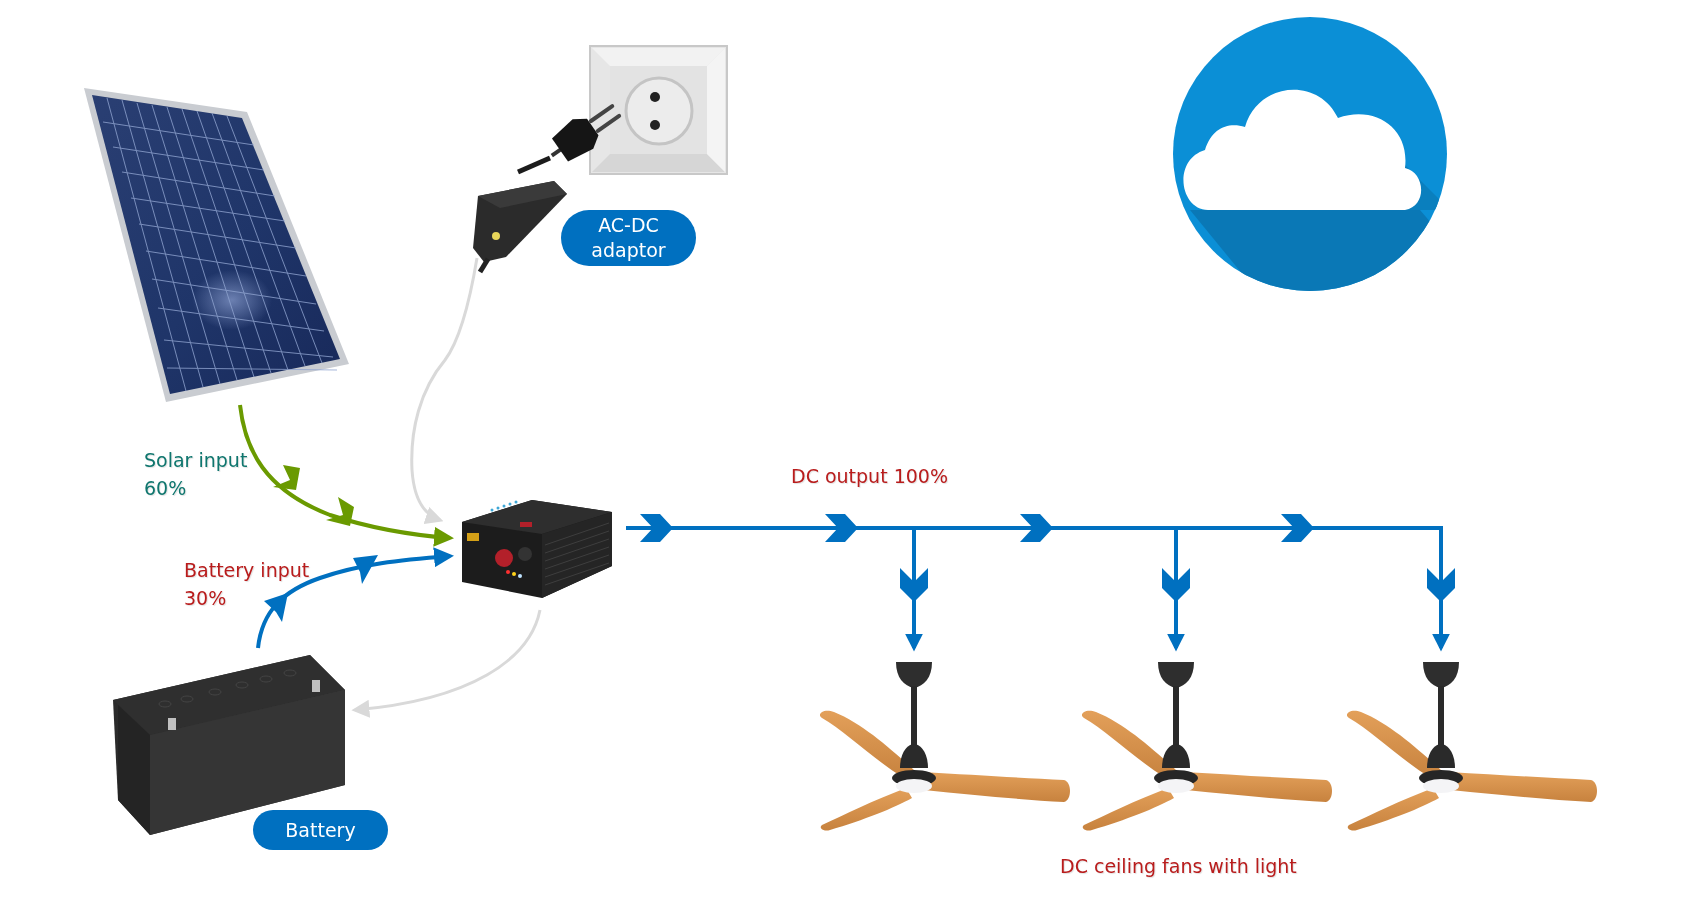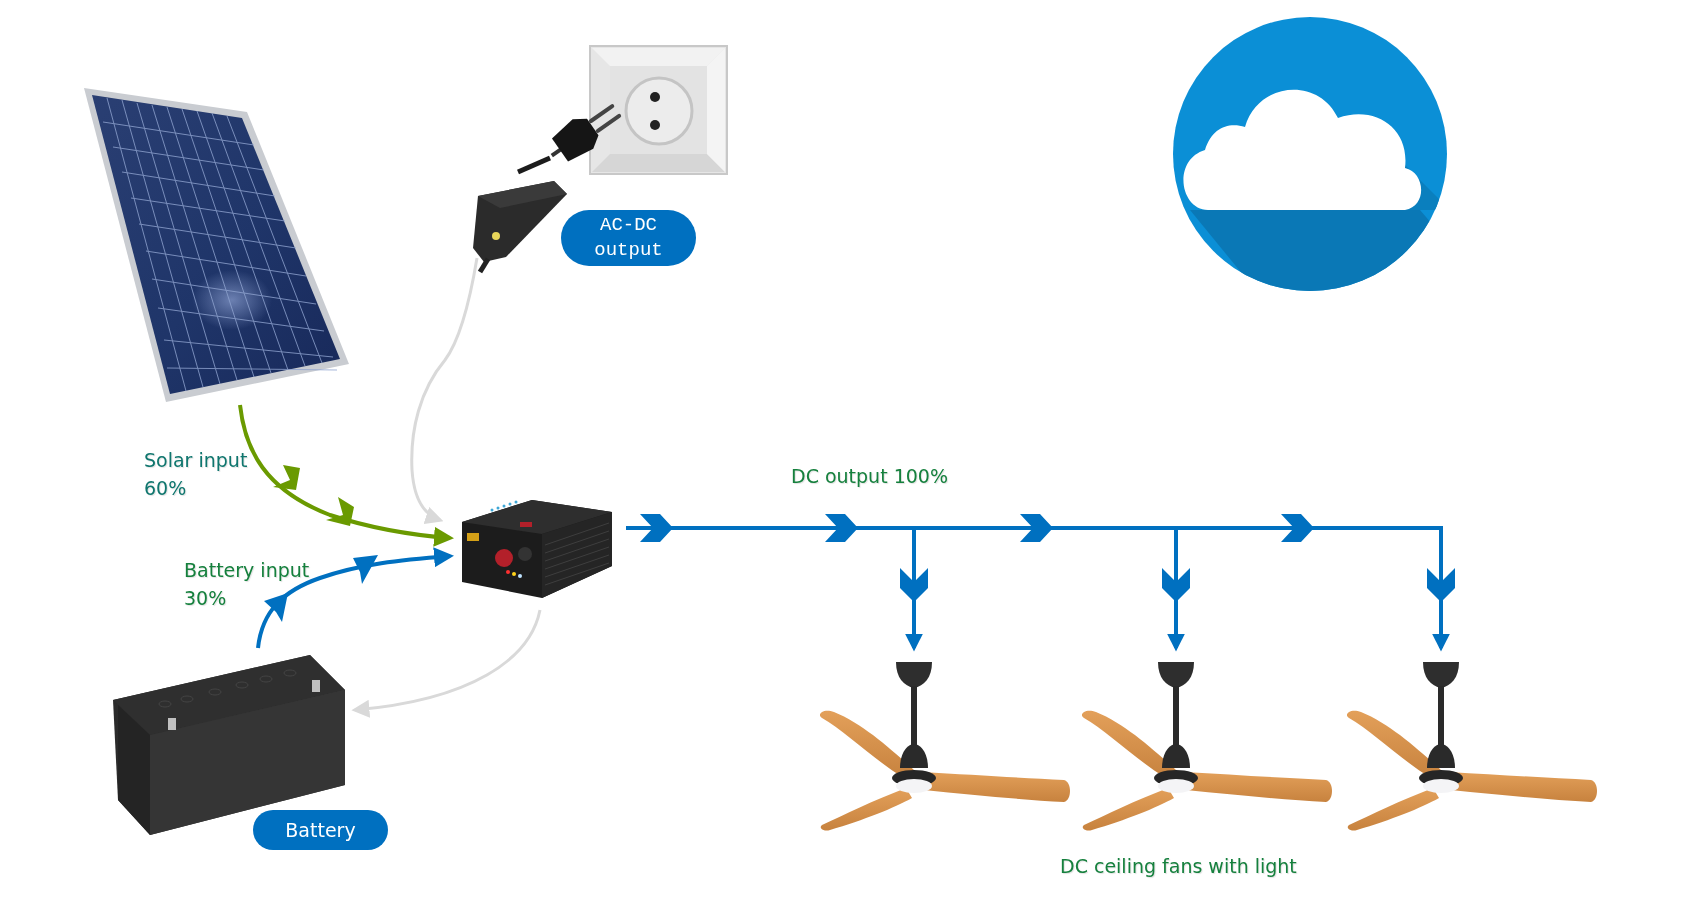--- a/index.html
+++ b/index.html
@@ -5,22 +5,22 @@
     html, body { margin: 0; padding: 0; background: #ffffff; }
     body { width: 1693px; height: 924px; position: relative; overflow: hidden; font-family: "DejaVu Sans", "Liberation Sans", sans-serif; }
     #stage { position: absolute; left: 0; top: 0; width: 1693px; height: 924px; }
     .pill {
       position: absolute; background: #0070c0; color: #ffffff; border-radius: 28px;
       display: flex; align-items: center; justify-content: center; text-align: center;
       font-size: 19px; line-height: 25px; box-sizing: border-box;
     }
     .flow-label { position: absolute; font-size: 19px; line-height: 28px; text-shadow: 1px 1px 1px rgba(0,0,0,0.12); }
     .green { color: #0f766e; }
-    .blue { color: #15803d; }
-    .pill-inner { display: block; font-family: Liberation Mono, monospace; }
+    .blue { color: #b91c1c; }
+    .pill-inner { display: block; }
   </style>
 </head>
 <body>
 
 <div id="stage">
   <svg width="1693" height="924" viewBox="0 0 1693 924" xmlns="http://www.w3.org/2000/svg" style="position:absolute;left:0;top:0;">
     <defs>
       <linearGradient id="panelGrad" x1="0" y1="0" x2="1" y2="1">
         <stop offset="0" stop-color="#2a3f73"></stop>
         <stop offset="0.55" stop-color="#1f3569"></stop>
@@ -222,21 +222,21 @@
           <path d="M-14,768 C-14,752 -6,744 0,744 C6,744 14,752 14,768 Z" fill="#2a2a2a"></path>
           <ellipse cx="0" cy="778" rx="22" ry="8" fill="#262626"></ellipse>
           <ellipse cx="0" cy="786" rx="18" ry="7" fill="#f4f4f6"></ellipse>
         </g>
       </g>
   </svg>
 
 
   <div class="pill" style="left:561px; top:210px; width:135px; height:56px; flex-direction:column;">
     <span class="pill-inner">AC-DC</span>
-    <span class="pill-inner">output</span>
+    <span class="pill-inner">adaptor</span>
   </div>
 
   <div class="pill" style="left:253px; top:810px; width:135px; height:40px;">Battery</div>
 
   <div class="flow-label green" style="left:144px; top:446px;">
     <div>Solar input</div>
     <div>60%</div>
   </div>
 
   <div class="flow-label blue" style="left:184px; top:556px;">

